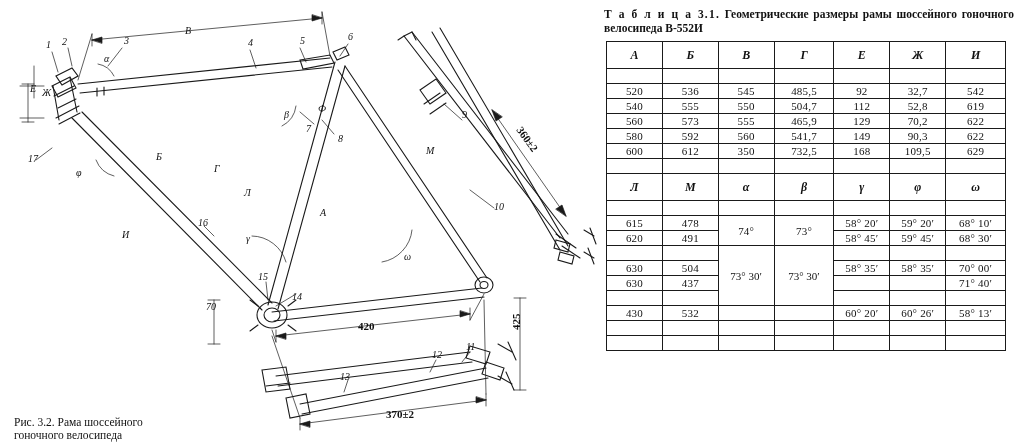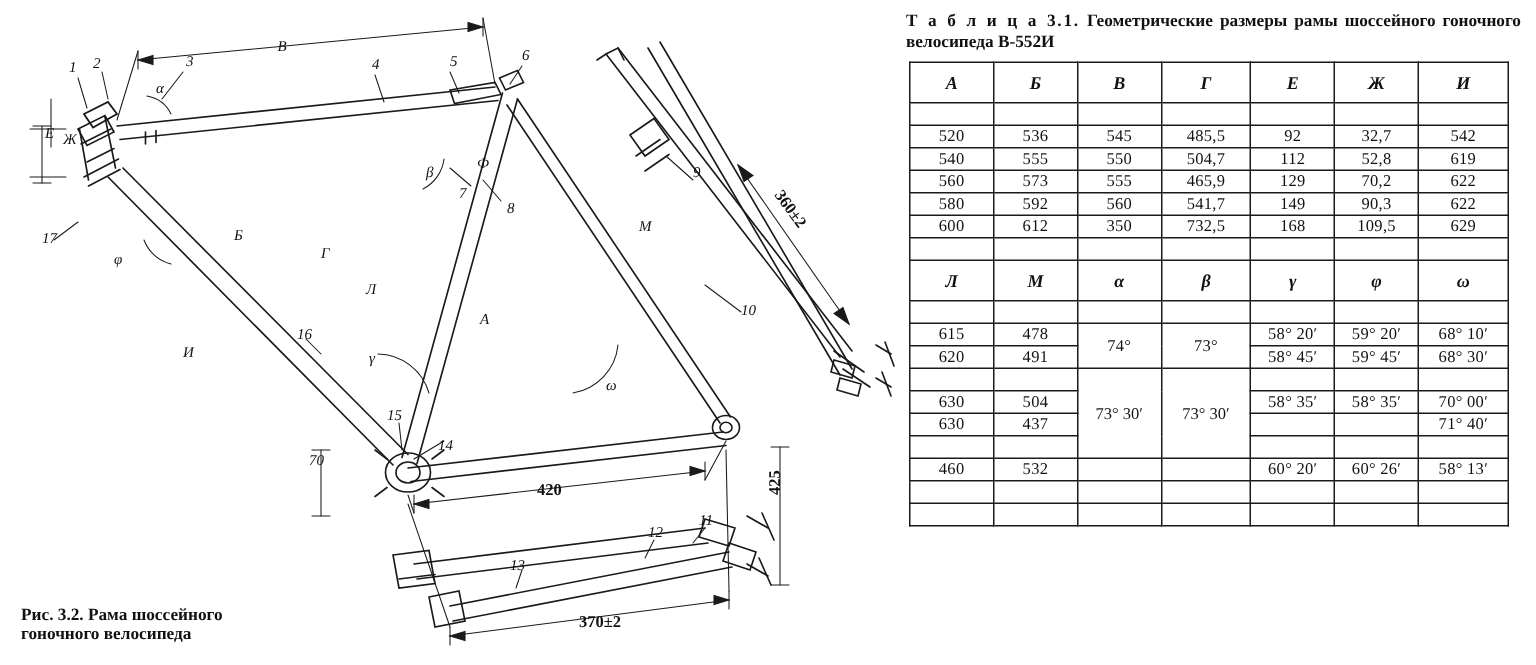--- a/index.html
+++ b/index.html
@@ -26,26 +26,26 @@
     position: absolute;
     left: 0; top: 0;
     width: 600px; height: 443px;
   }
   .figure-pane svg {
     display: block;
   }
   .fig-caption {
     position: absolute;
     left: 14px;
-    bottom: 14px;
+    bottom: 2px;
     width: 170px;
     font-family: "Liberation Serif", serif;
     font-size: 11.5px;
     line-height: 12.5px;
-    font-weight: bold;
+    font-weight: normal;
     color: #111;
   }
 
   
   .table-pane {
     position: absolute;
     left: 602px;
     top: 8px;
     width: 412px;
   }
@@ -416,21 +416,21 @@
           <td class="num">71° 40′</td>
         </tr>
         <tr class="blank-row">
           <td></td>
             <td></td>
           <td></td>
             <td></td>
             <td></td>
         </tr>
         <tr>
-          <td class="num">460</td>
+          <td class="num">430</td>
           <td class="num">532</td>
           <td></td>
           <td></td>
           <td class="num">60° 20′</td>
           <td class="num">60° 26′</td>
           <td class="num">58° 13′</td>
         </tr>
         <tr class="blank-row">
           <td></td>
             <td></td>

